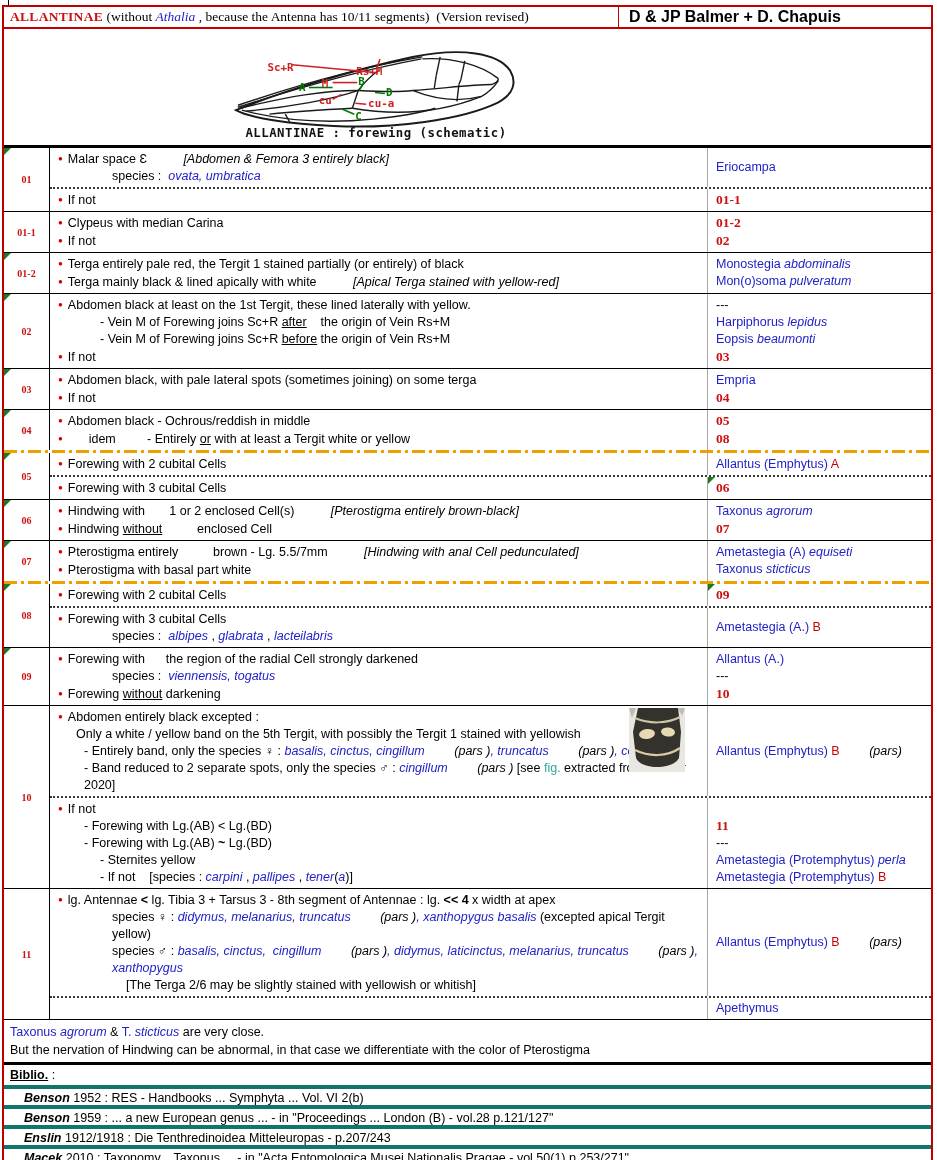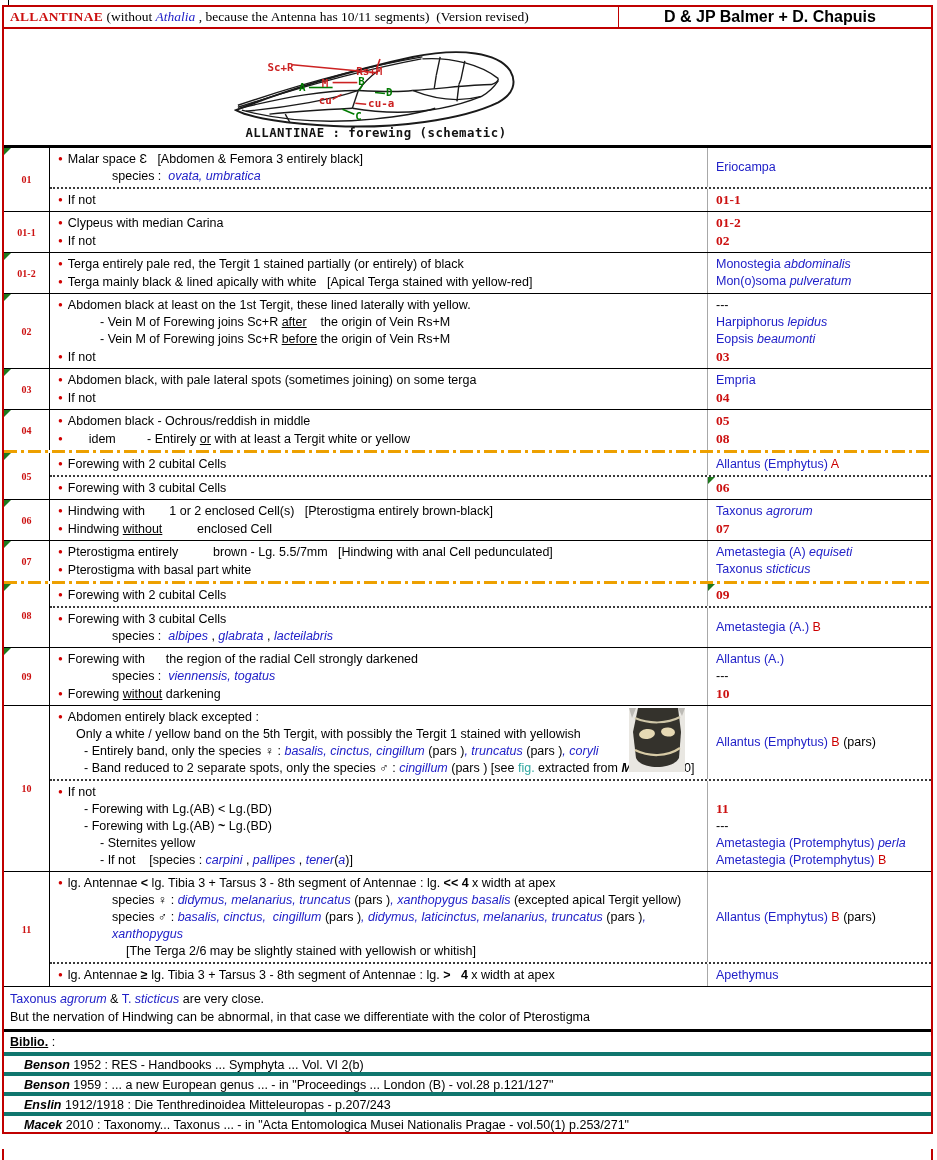--- a/index.html
+++ b/index.html
@@ -6,21 +6,21 @@
     --red:#c00000; --txtred:#cc1111; --blue:#2121c8; --teal:#2fa8a0;
     --green:#1e7a1e; --orange:#eda000;
   }
   *{margin:0;padding:0;box-sizing:border-box;}
   html,body{background:#fff;}
   body{width:937px;height:1160px;overflow:hidden;font-family:"Liberation Sans",sans-serif;font-size:12.5px;color:#000;position:relative;}
   #top-stub{height:5px;position:relative;}
   #top-tick{position:absolute;left:8px;top:0;width:1px;height:5px;background:#000;}
   #main-box{position:absolute;left:2px;top:5px;width:931px;border:2px solid var(--red);background:#fff;}
   
-  #header-row{display:flex;border-bottom:2px solid var(--red);height:22px;align-items:center;gap:35px;}
+  #header-row{display:flex;border-bottom:2px solid var(--red);height:22px;align-items:center;}
   #header-title{flex:0 0 615px;padding-left:6px;font-family:"Liberation Serif",serif;font-size:13.5px;border-right:1px solid var(--red);height:100%;display:flex;align-items:center;white-space:pre;}
   .fam{color:var(--txtred);font-weight:bold;letter-spacing:.3px;}
   .ath{color:var(--blue);font-style:italic;}
   #header-authors{padding-left:10px;font-weight:bold;font-size:16px;}
   
   #wing-area{height:118px;border-bottom:2px solid #000;position:relative;}
   #wing-svg{position:absolute;left:226px;top:4px;}
   
   .krow{display:flex;border-top:1px solid #000;}
   .krow.no-top{border-top:none;}
@@ -32,21 +32,21 @@
   .kcontent{flex:1;padding:2px 0;position:relative;min-width:0;}
   .kres{flex:0 0 224px;border-left:1px solid #a8a8a8;display:flex;flex-direction:column;justify-content:center;padding:2px 0 2px 8px;position:relative;}
   .kline{min-height:17px;line-height:17px;white-space:pre-wrap;}
   .res-line{min-height:17px;line-height:17px;white-space:pre;}
   .dotted-sep{border-top:2px dotted #3a3a3a;height:0;}
   .orange-sep{height:3px;background:repeating-linear-gradient(90deg,var(--orange) 0 13px,#fff 13px 17px,var(--orange) 17px 20px,#fff 20px 24px);}
   .bullet{color:#d00000;font-size:8px;vertical-align:2px;padding:0 5px 0 8px;}
   .ind-half{padding-left:26px;} .ind-d1{padding-left:34px;} .ind-d2{padding-left:50px;}
   .ind-sp{padding-left:62px;} .ind-deep{padding-left:76px;}
   
-  .s-p{} .s-i{} .s-u{text-decoration:underline;}
+  .s-p{} .s-i{font-style:italic;margin-left:26px;} .s-u{text-decoration:underline;}
   .s-b{font-weight:bold;} .s-bi{font-weight:bold;font-style:italic;}
   .s-sp{color:var(--blue);font-style:italic;}
   .s-g{color:var(--blue);}
   .s-t{color:var(--teal);}
   .s-r{color:#cc0000;}
   .s-num{color:var(--txtred);font-weight:bold;font-family:"Liberation Serif",serif;font-size:13.5px;}
   #abdomen-photo{position:absolute;right:22px;top:2px;}
   
   #notes{padding:3px 6px;border-top:1px solid #000;}
   .note-line{line-height:18px;}
@@ -408,21 +408,20 @@
               <div class="kline ind-sp"><span class="s-p">species ♂ : </span><span class="s-sp">basalis, cinctus,  cingillum </span><span class="s-i">(pars )</span><span class="s-sp">, didymus, laticinctus, melanarius, truncatus </span><span class="s-i">(pars )</span><span class="s-sp">, xanthopygus</span></div>
               <div class="kline ind-deep"><span class="s-p">[The Terga 2/6 may be slightly stained with yellowish or whitish]</span></div>
             </div>
             <div class="kres">
               <div class="res-line"><span class="s-g">Allantus (Emphytus) </span><span class="s-r">B</span><span class="s-p"> </span><span class="s-i">(pars)</span></div>
             </div>
           </div>
           <div class="dotted-sep"></div>
           <div class="kblock">
             <div class="kcontent">
-              <div class="kline"><span class="bullet">●</span><span class="s-p">lg. Antennae </span><span class="s-b">≥</span><span class="s-p"> lg. Tibia 3 + Tarsus 3 - 8th segment of Antennae : lg. </span><span class="s-b">&gt; </span><span class="s-p">  </span><span class="s-b">4</span><span class="s-p"> x width at apex</span></div>
             </div>
             <div class="kres">
               <div class="res-line"><span class="s-g">Apethymus</span></div>
             </div>
           </div>
         </div>
       </div>
     </div>
 
   <div id="notes">

